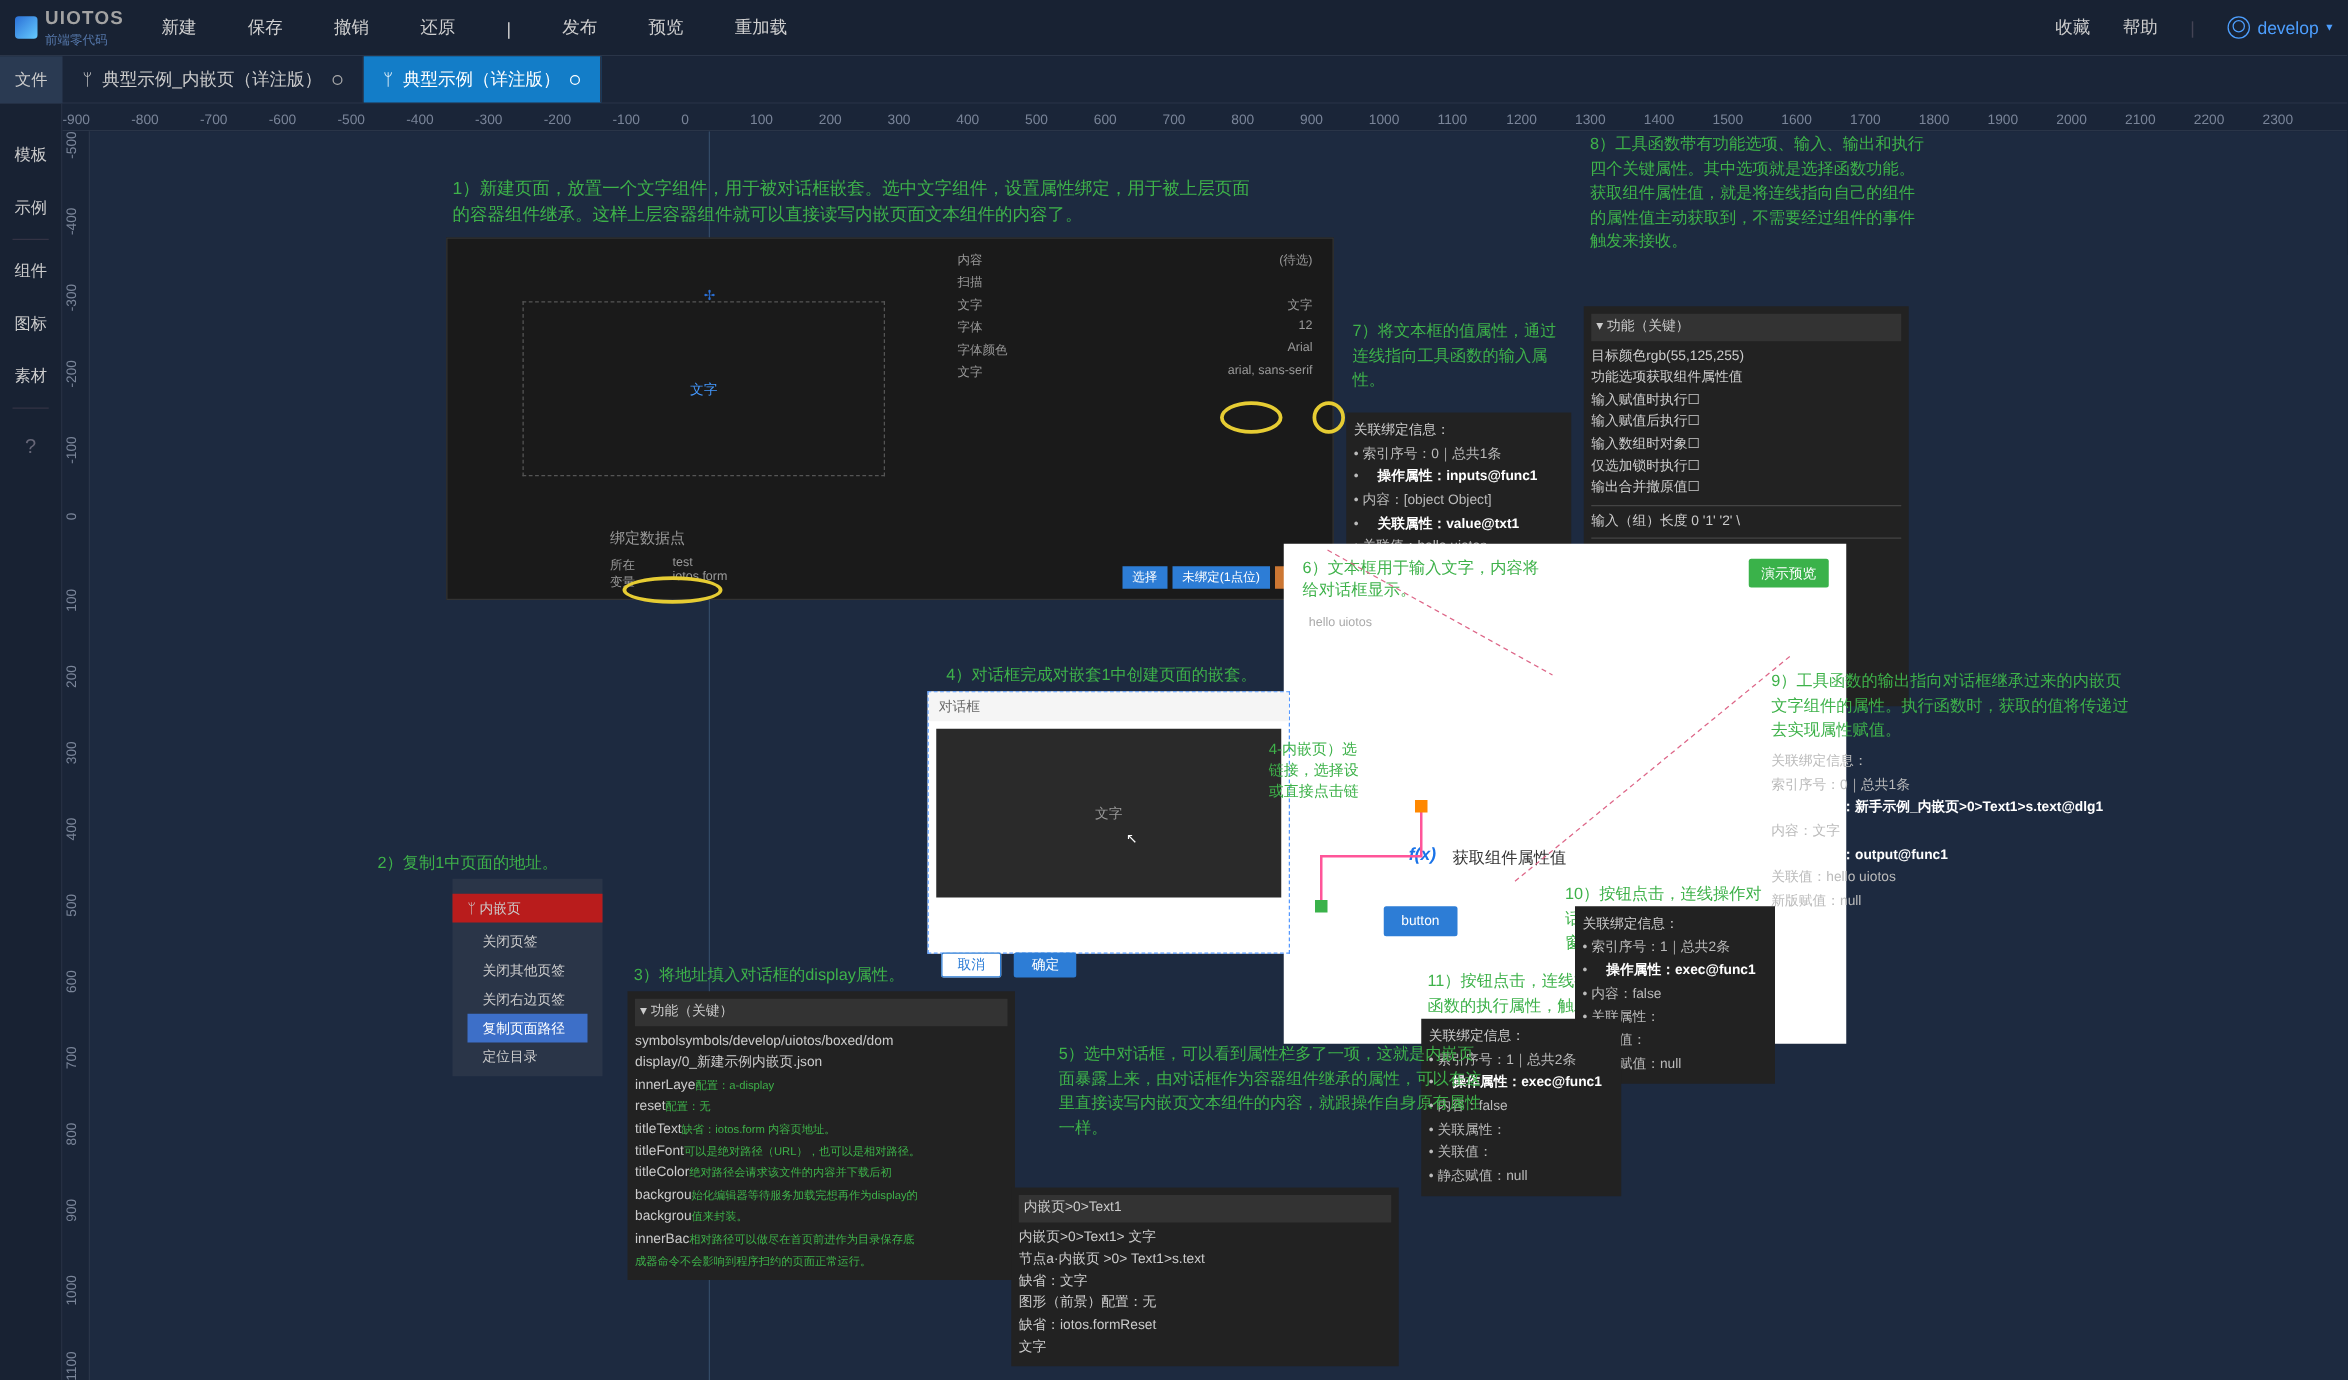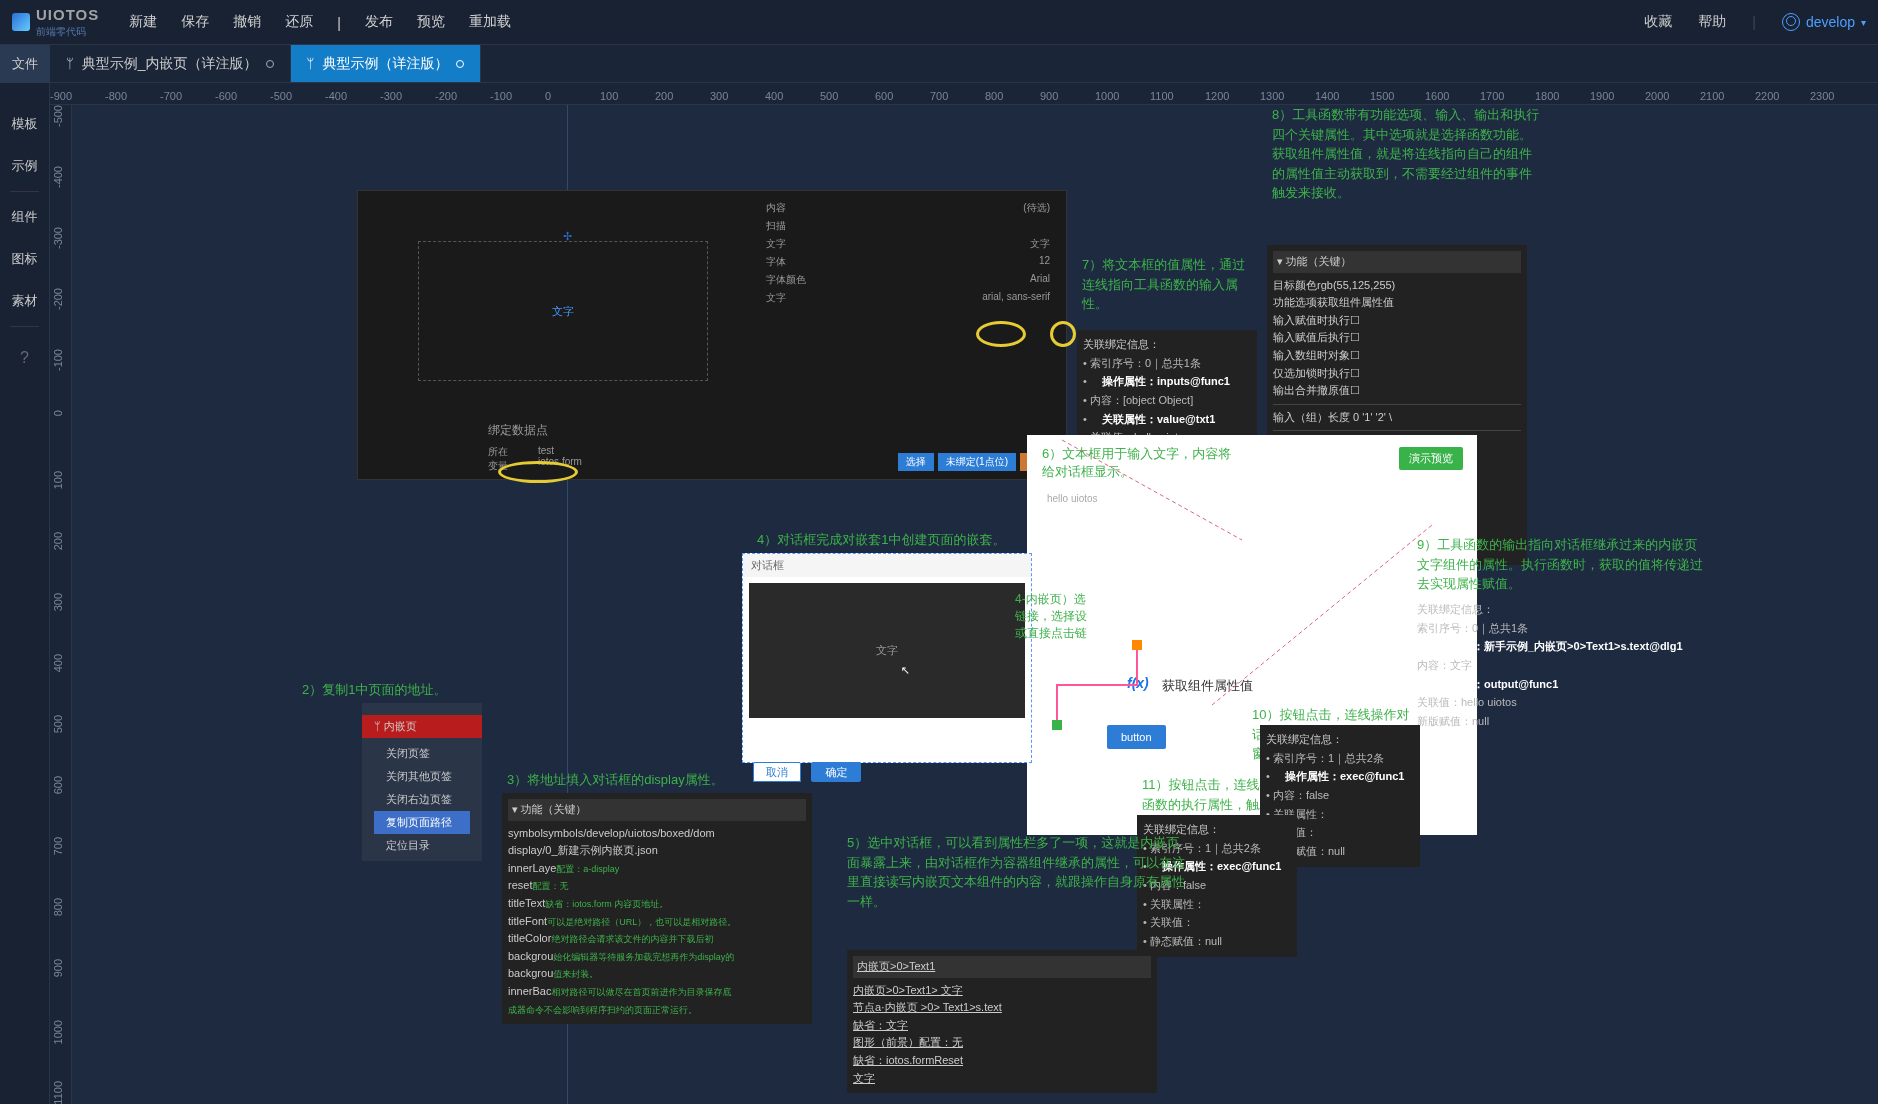--- a/index.html
+++ b/index.html
@@ -4,21 +4,21 @@
 <style>
 * { margin: 0; padding: 0; box-sizing: border-box; font-family: "Microsoft YaHei", Arial, sans-serif; }
 body { background: #182233; color: #ccc; width: 1878px; height: 1104px; overflow: hidden; position: relative; }
 
 
 .topbar { height: 45px; background: #182233; border-bottom: 1px solid #2a3548; display: flex; align-items: center; padding: 0 12px; }
 .logo { display: flex; align-items: center; gap: 6px; margin-right: 30px; }
 .logo-icon { width: 18px; height: 18px; background: linear-gradient(135deg,#2a6fd6,#66ccff); border-radius: 3px; }
 .logo-text { color: #a3a3a3; font-weight: bold; font-size: 15px; letter-spacing: 1px; }
 .logo-sub { color: #5577aa; font-size: 10px; margin-top: 2px; }
-.toolbar-actions { display: flex; gap: 24px; align-items: flex-end; }
+.toolbar-actions { display: flex; gap: 41px; align-items: flex-end; }
 .toolbar-actions span { color: #d0d0d0; font-size: 14px; cursor: pointer; }
 .toolbar-sep { color: #445; }
 .topbar-right { margin-left: auto; display: flex; gap: 26px; align-items: center; font-size: 14px; }
 .user { color: #4d9fff; display: flex; align-items: center; gap: 6px; }
 .user-icon { width: 18px; height: 18px; border: 1.5px solid #4d9fff; border-radius: 50%; position: relative; }
 .user-icon::after { content: ""; position: absolute; width: 8px; height: 8px; border: 1.5px solid #4d9fff; border-radius: 50%; top: 2px; left: 3px; }
 
 
 .tabstrip { height: 38px; background: #1a2538; display: flex; align-items: center; border-bottom: 1px solid #2a3548; }
 .tab { display: flex; align-items: center; gap: 8px; padding: 0 16px; height: 100%; font-size: 14px; color: #ccc; border-right: 1px solid #2a3548; cursor: pointer; }
@@ -184,20 +184,21 @@
     <span style="top: 732px;">700</span>
     <span style="top: 793px;">800</span>
     <span style="top: 854px;">900</span>
     <span style="top: 915px;">1000</span>
     <span style="top: 976px;">1100</span>
   </div>
 
 <div class="canvas">
   <div class="zero-line-v" style="left:495px;"></div>
 
+  <div class="anno" style="left:290px; top:35px; width:640px;">1）新建页面，放置一个文字组件，用于被对话框嵌套。选中文字组件，设置属性绑定，用于被上层页面的容器组件继承。这样上层容器组件就可以直接读写内嵌页面文本组件的内容了。</div>
 
   <div class="shot" style="left:285px; top:85px; width:710px; height:290px;">
     <div style="position:absolute; left:60px; top:50px; width:290px; height:140px; border:1px dashed #555; display:flex; align-items:center; justify-content:center;">
       <span style="color:#49f; font-size:11px;">文字</span>
       <div style="position:absolute; top:-12px; left:50%; color:#2a6fd6;">✢</div>
     </div>
     <div style="position:absolute; right:8px; top:8px; width:300px;">
       <div class="row">
           <span>内容</span>
           <span>(待选)</span>
@@ -380,21 +381,21 @@
         <div class="row"><span>titleFont</span><span style="color: rgb(62, 178, 74); font-size: 9px;">可以是绝对路径（URL），也可以是相对路径。</span></div>
         <div class="row"><span>titleColor</span><span style="color: rgb(62, 178, 74); font-size: 9px;">绝对路径会请求该文件的内容并下载后初</span></div>
         <div class="row"><span>backgrou</span><span style="color: rgb(62, 178, 74); font-size: 9px;">始化编辑器等待服务加载完想再作为display的</span></div>
         <div class="row"><span>backgrou</span><span style="color: rgb(62, 178, 74); font-size: 9px;">值来封装。</span></div>
         <div class="row"><span>innerBac</span><span style="color: rgb(62, 178, 74); font-size: 9px;">相对路径可以做尽在首页前进作为目录保存底</span></div>
         <div class="row"><span></span><span style="color: rgb(62, 178, 74); font-size: 9px;">成器命令不会影响到程序扫约的页面正常运行。</span></div>
       </div>
   </div>
 
   <div class="anno sm" style="left:775px; top:728px; width:340px;">5）选中对话框，可以看到属性栏多了一项，这就是内嵌页面暴露上来，由对话框作为容器组件继承的属性，可以在这里直接读写内嵌页文本组件的内容，就跟操作自身原有属性一样。</div>
-  <div class="panel" style="left:775px; top:845px; width:310px;text-decoration:underline;">
+  <div class="panel" style="left:737px; top:845px; width:310px;">
     <div style="background:#333; padding:2px 4px; margin-bottom:4px;">内嵌页&gt;0&gt;Text1</div>
     <div id="panel5-rows">
         <div class="row"><span>内嵌页&gt;0&gt;Text1&gt; 文字</span><span></span></div>
         <div class="row"><span>节点</span><span>a·内嵌页 &gt;0&gt; Text1&gt;s.text</span></div>
         <div class="row"><span></span><span>缺省：文字</span></div>
         <div class="row"><span>图形（前景）</span><span>配置：无</span></div>
         <div class="row"><span></span><span>缺省：iotos.formReset</span></div>
         <div class="row"><span>文字</span><span></span></div>
       </div>
   </div>

